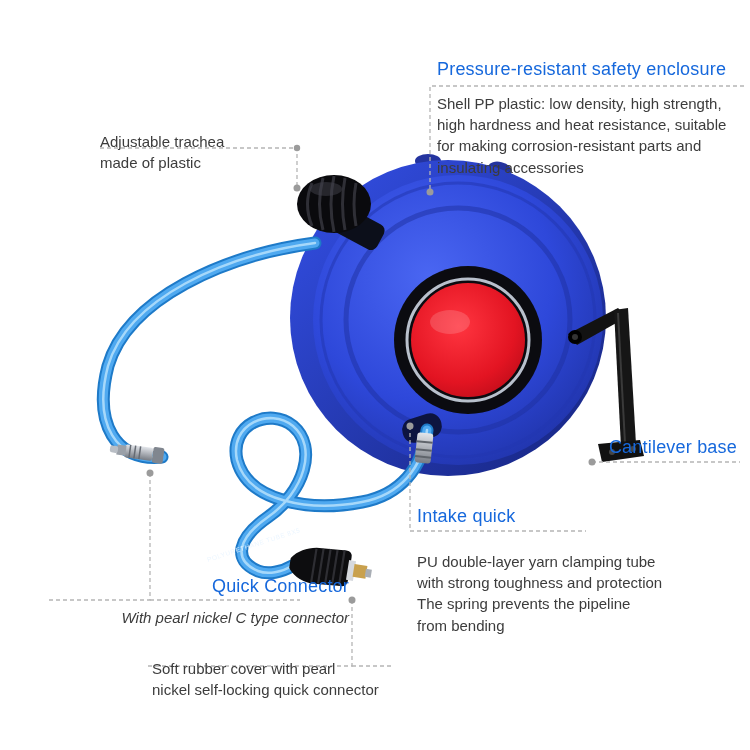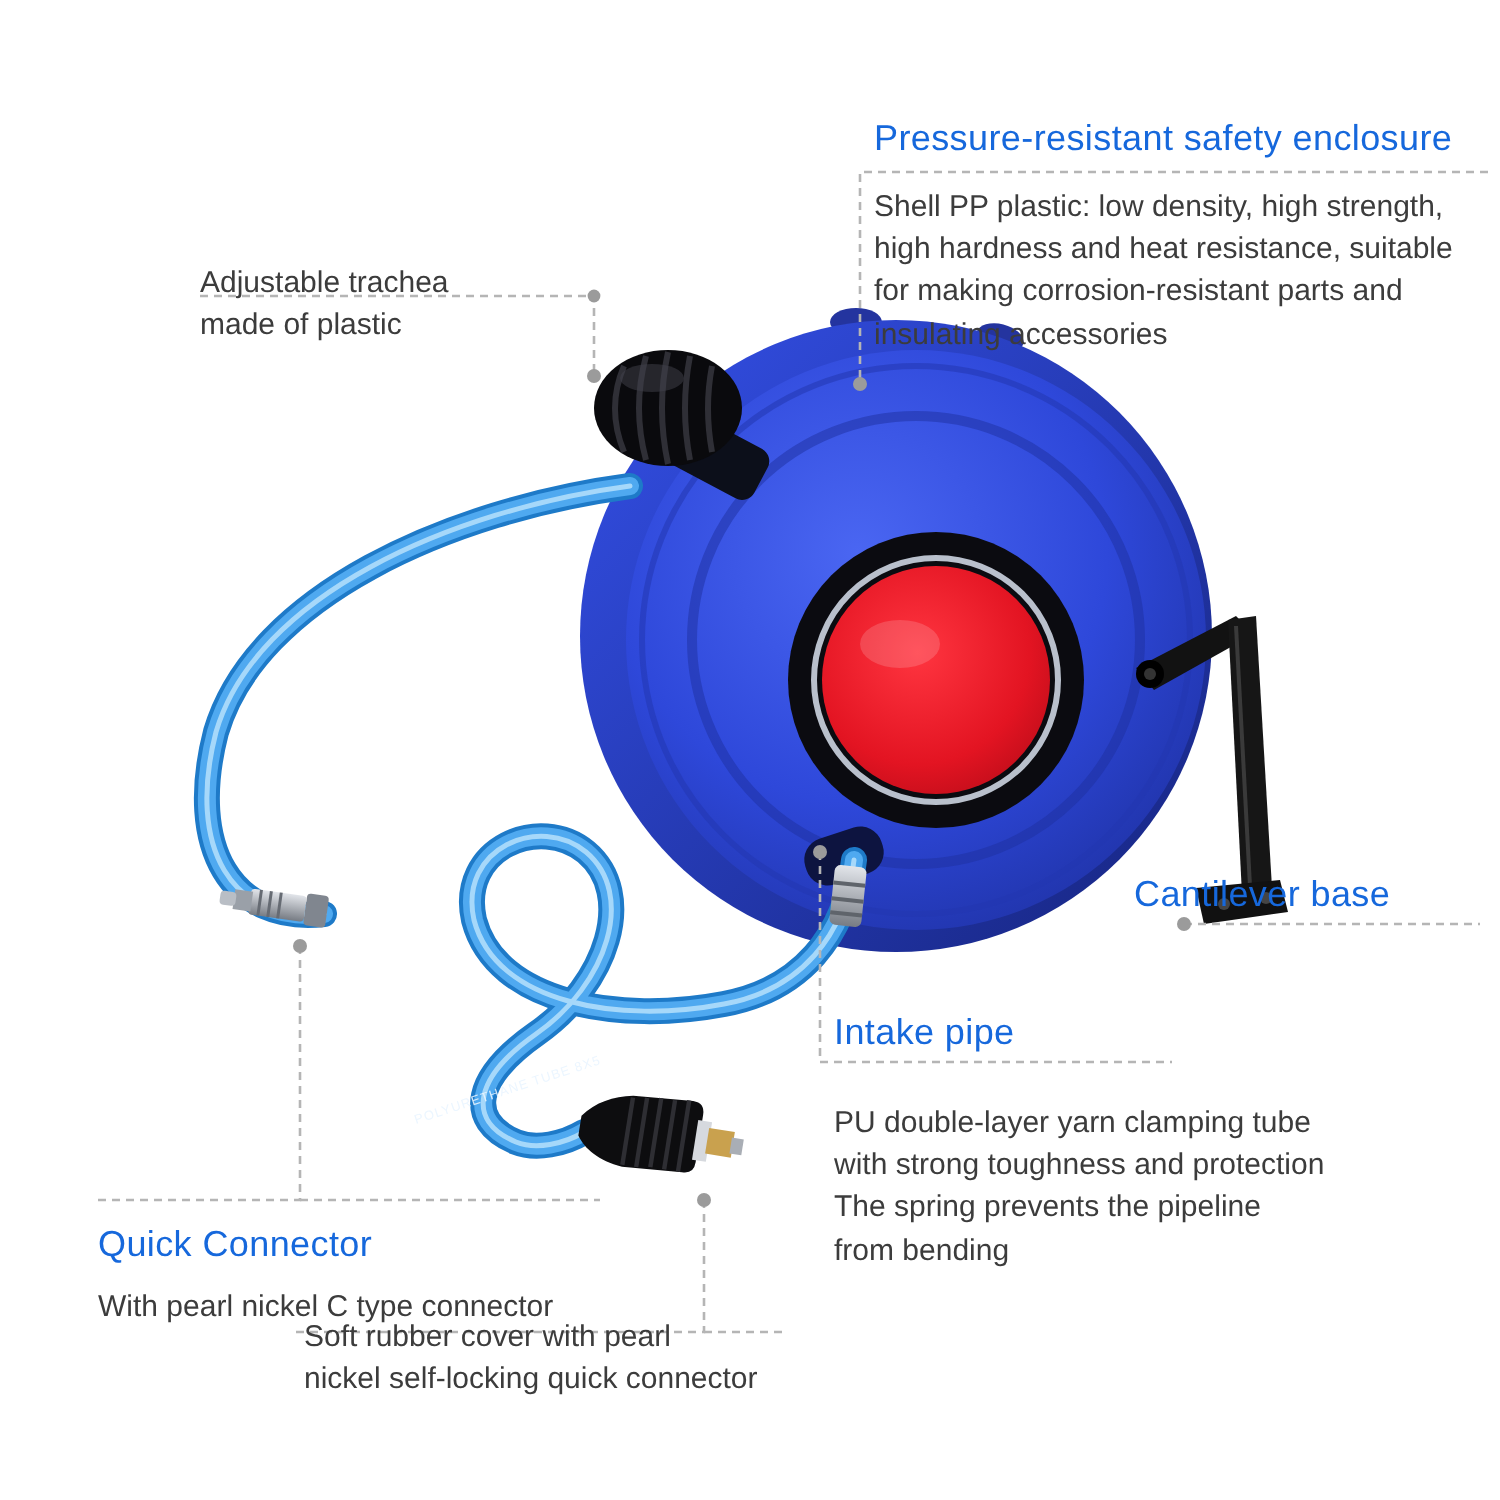--- a/index.html
+++ b/index.html
@@ -15,26 +15,26 @@
     color:var(--accent,#1668dc);letter-spacing:.2px;
   }
   .callout .body{
     display:block;font-size:15px;line-height:1.42;
     color:var(--body-text,#3c3c3c);white-space:pre-line;
   }
   .c-setball{left:100px;top:117px;width:220px;}
   .c-setball .body{margin-top:14px;}
   .c-enclosure{left:437px;top:59px;width:316px;}
   .c-enclosure .body{margin-top:13px;}
-  .c-cantilever{right:13px;top:437px;width:170px;}
+  .c-cantilever{right:13px;top:437px;width:170px;text-align:right;}
   .c-cantilever .body{margin-top:10px;}
   .c-intake{left:417px;top:506px;width:290px;}
   .c-intake .body{margin-top:24px;}
-  .c-quickconn{left:49px;top:612px;width:300px;}
-  .c-quickconn .body{margin-top:10px;}
+  .c-quickconn{left:49px;top:576px;width:300px;text-align:right;}
+  .c-quickconn .body{margin-top:10px;font-style:italic;}
   .c-inflation{left:152px;top:642px;width:300px;}
   .c-inflation .body{margin-top:16px;}
 </style>
 </head>
 <body>
 
 <div class="stage">
 
   <svg width="750" height="750" viewBox="0 0 750 750">
     <defs>
@@ -173,21 +173,21 @@
 high hardness and heat resistance, suitable
 for making corrosion-resistant parts and
 insulating accessories</span>
   </div>
 
   <div class="callout c-cantilever">
     <span class="title">Cantilever base</span>
   </div>
 
   <div class="callout c-intake">
-    <span class="title">Intake pipe</span>
+    <span class="title">Intake quick</span>
     <span class="body">PU double-layer yarn clamping tube
 with strong toughness and protection
 The spring prevents the pipeline
 from bending</span>
   </div>
 
   <div class="callout c-quickconn">
     <span class="title">Quick Connector</span>
     <span class="body">With pearl nickel C type connector</span>
   </div>

